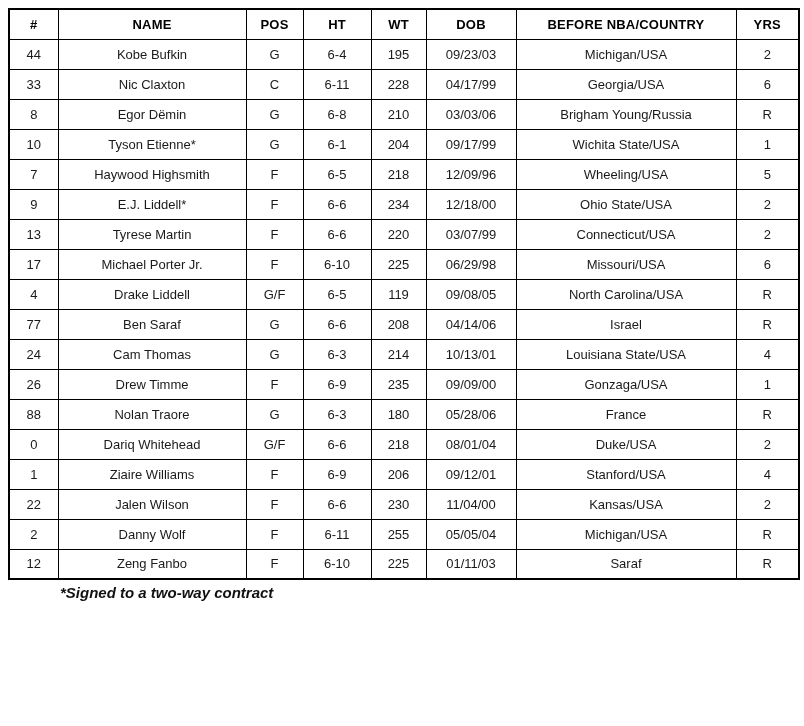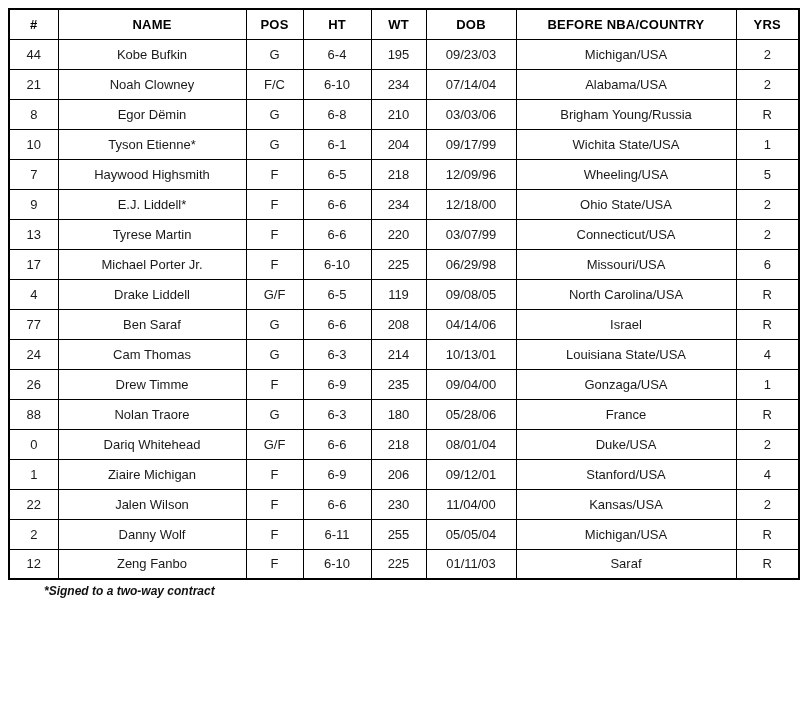--- a/index.html
+++ b/index.html
@@ -45,22 +45,22 @@
   
   col.c-num    { width: 49px; }
   col.c-name   { width: 188px; }
   col.c-pos    { width: 57px; }
   col.c-ht     { width: 68px; }
   col.c-wt     { width: 55px; }
   col.c-dob    { width: 90px; }
   col.c-before { width: 220px; }
   col.c-yrs    { width: 63px; }
   .footnote {
-    margin: 4px 0 0 36px;
-    font-size: 12px;
+    margin: 4px 0 0 52px;
+    font-size: 15px;
     font-weight: bold;
     font-style: italic;
     color: #111111;
   }
 </style>
 </head>
 <body>
 
 <div class="page">
 
@@ -92,28 +92,28 @@
           <td>44</td>
           <td>Kobe Bufkin</td>
           <td>G</td>
           <td>6-4</td>
           <td>195</td>
           <td>09/23/03</td>
           <td>Michigan/USA</td>
           <td>2</td>
         </tr>
         <tr>
-          <td>21</td>
-          <td>Noah Clowney</td>
-          <td>F/C</td>
-          <td>6-10</td>
-          <td>234</td>
-          <td>07/14/04</td>
-          <td>Alabama/USA</td>
-          <td>2</td>
+          <td>33</td>
+          <td>Nic Claxton</td>
+          <td>C</td>
+          <td>6-11</td>
+          <td>228</td>
+          <td>04/17/99</td>
+          <td>Georgia/USA</td>
+          <td>6</td>
         </tr>
         <tr>
           <td>8</td>
           <td>Egor Dëmin</td>
           <td>G</td>
           <td>6-8</td>
           <td>210</td>
           <td>03/03/06</td>
           <td>Brigham Young/Russia</td>
           <td>R</td>
@@ -197,21 +197,21 @@
           <td>10/13/01</td>
           <td>Louisiana State/USA</td>
           <td>4</td>
         </tr>
         <tr>
           <td>26</td>
           <td>Drew Timme</td>
           <td>F</td>
           <td>6-9</td>
           <td>235</td>
-          <td>09/04/00</td>
+          <td>09/09/00</td>
           <td>Gonzaga/USA</td>
           <td>1</td>
         </tr>
         <tr>
           <td>88</td>
           <td>Nolan Traore</td>
           <td>G</td>
           <td>6-3</td>
           <td>180</td>
           <td>05/28/06</td>
@@ -223,21 +223,21 @@
           <td>Dariq Whitehead</td>
           <td>G/F</td>
           <td>6-6</td>
           <td>218</td>
           <td>08/01/04</td>
           <td>Duke/USA</td>
           <td>2</td>
         </tr>
         <tr>
           <td>1</td>
-          <td>Ziaire Michigan</td>
+          <td>Ziaire Williams</td>
           <td>F</td>
           <td>6-9</td>
           <td>206</td>
           <td>09/12/01</td>
           <td>Stanford/USA</td>
           <td>4</td>
         </tr>
         <tr>
           <td>22</td>
           <td>Jalen Wilson</td>

